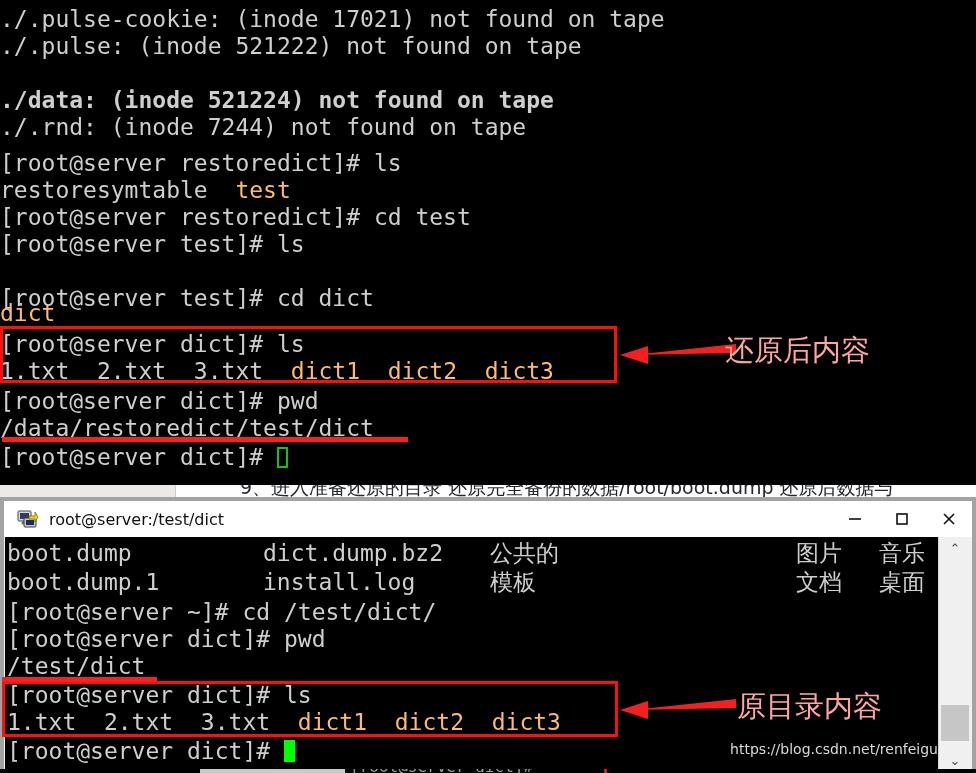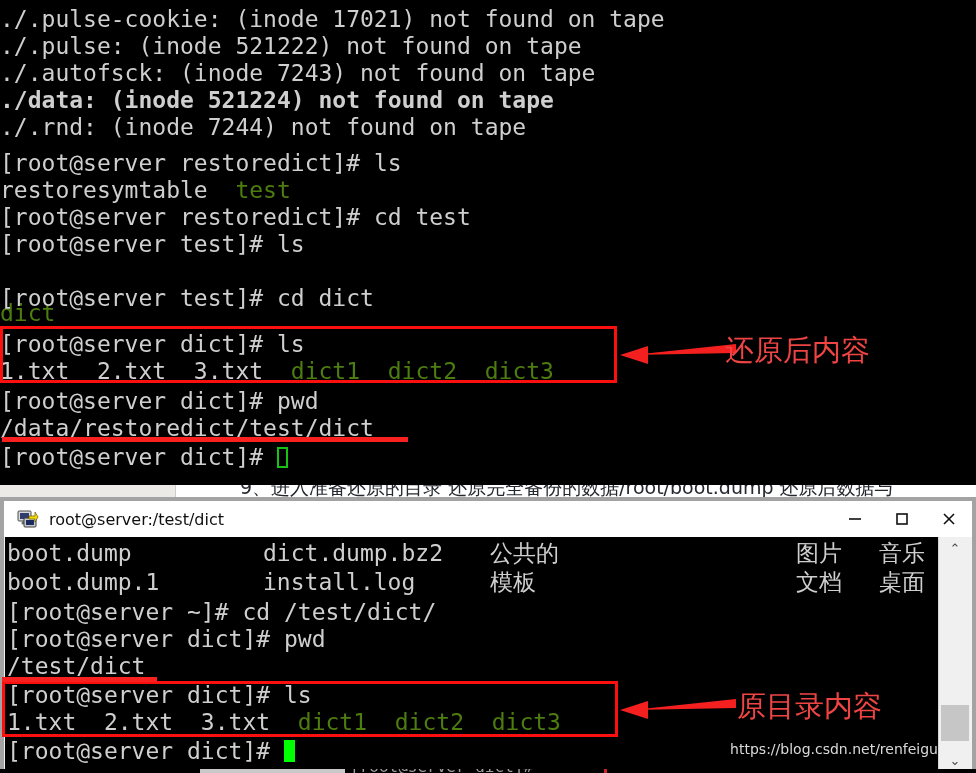--- a/index.html
+++ b/index.html
@@ -29,38 +29,38 @@
   .tline {
     position: absolute;
     left: 0;
     white-space: pre;
     font-family: "DejaVu Sans Mono", "Liberation Mono", monospace;
     font-size: 23px;
     line-height: 26px;
     color: #cfcfcf;
     letter-spacing: 0px;
   }
-  .blue  { color: #4d7c0f; }
+  .blue  { color: #fdba74; }
   .red   { color: #dd2222; }
 
   
   .redbox {
     position: absolute;
     border: 3px solid #fb0f0f;
     box-sizing: border-box;
     pointer-events: none;
   }
   .redunderline {
     position: absolute;
     height: 5px;
     background: #f92020;
   }
   .annot-text {
     position: absolute;
-    color: #ef4444;
+    color: #fca5a5;
     font-family: "DejaVu Sans", "Liberation Sans", sans-serif;
     font-size: 29px;
     line-height: 32px;
     white-space: nowrap;
     font-weight: 400;
   }
   .arrow-wrap { position: absolute; pointer-events: none; }
 
   .cursor-green {
     display: inline-block;
@@ -242,21 +242,20 @@
 </style>
 </head>
 <body>
 
 <div id="screen">
 
   <div class="term-top">
 
     <div class="tline" style="top:6px;">./.pulse-cookie: (inode 17021) not found on tape</div>
     <div class="tline" style="top:33px;">./.pulse: (inode 521222) not found on tape</div>
-    <div class="tline" style="top:60px;">./.autofsck: (inode 7243) not found on tape</div>
     <div class="tline" style="top:87px;font-weight:bold;">./data: (inode 521224) not found on tape</div>
     <div class="tline" style="top:114px;">./.rnd: (inode 7244) not found on tape</div>
 
     <div class="tline" style="top:150px;"><span>[root@server restoredict]# </span><span>ls</span></div>
 
     <div class="tline" style="top:177px;"><span>restoresymtable  </span><span class="blue">test</span></div>
 
     <div class="tline" style="top:231px;"><span>[root@server test]# </span><span>ls</span></div>
 
     <div class="tline" style="top:204px;"><span>[root@server restoredict]# </span><span>cd test</span></div>

